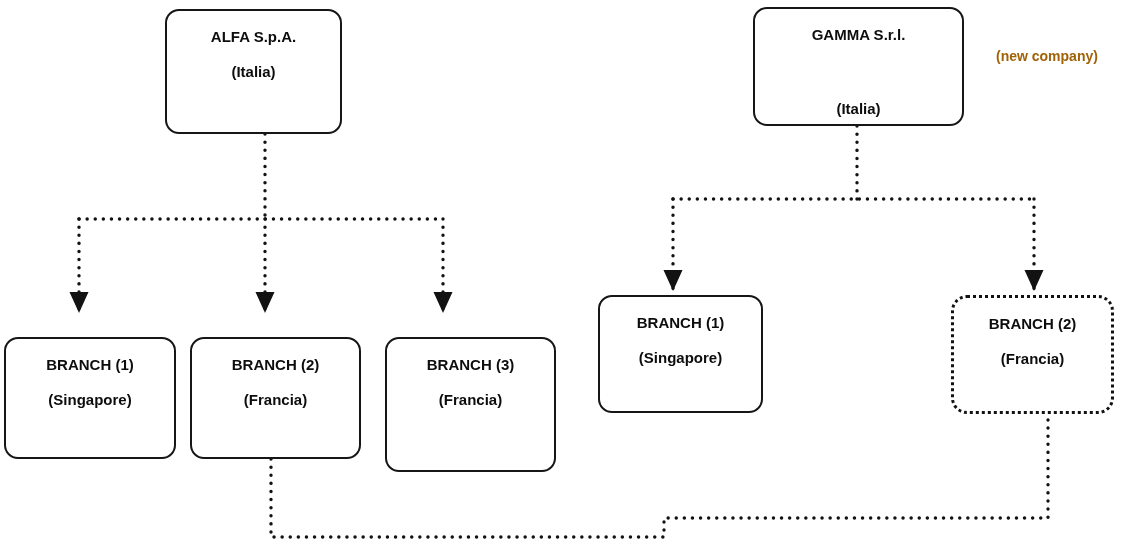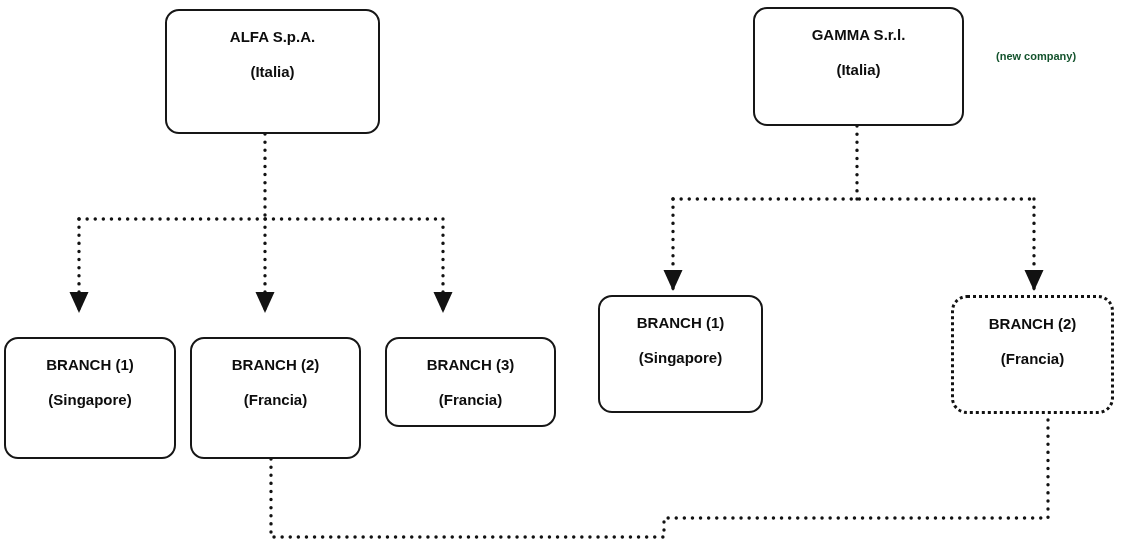--- a/index.html
+++ b/index.html
@@ -46,23 +46,23 @@
     line-height: 19px;
     color: #0d0d0d;
     white-space: nowrap;
     text-align: center;
   }
   .node .line.l1 { margin-top: 16px; }
   .node .line.l2 { margin-top: 16px; }
   .annotation {
     position: absolute;
     font-weight: bold;
-    font-size: 11px;
+    font-size: 14px;
     line-height: 19px;
-    color: #14532d;
+    color: #a16207;
     white-space: nowrap;
     z-index: 2;
   }
 </style>
 </head>
 <body>
 
 <div id="canvas">
   <svg id="edges" viewBox="0 0 1137 547" width="1137" height="547">
       <polyline points="265,134 265,219" fill="none" stroke="#121212" stroke-width="3.4" stroke-linecap="round" stroke-dasharray="0.1 8"></polyline>
@@ -74,37 +74,37 @@
       <polyline points="443,219 443,313" fill="none" stroke="#121212" stroke-width="3.4" stroke-linecap="round" stroke-dasharray="0.1 8"></polyline>
       <polygon points="443,313 433.5,292 452.5,292" fill="#121212"></polygon>
       <polyline points="857,126 857,199" fill="none" stroke="#121212" stroke-width="3.4" stroke-linecap="round" stroke-dasharray="0.1 8"></polyline>
       <polyline points="673,199 1034,199" fill="none" stroke="#121212" stroke-width="3.4" stroke-linecap="round" stroke-dasharray="0.1 8"></polyline>
       <polyline points="673,199 673,291" fill="none" stroke="#121212" stroke-width="3.4" stroke-linecap="round" stroke-dasharray="0.1 8"></polyline>
       <polygon points="673,291 663.5,270 682.5,270" fill="#121212"></polygon>
       <polyline points="1034,199 1034,291" fill="none" stroke="#121212" stroke-width="3.4" stroke-linecap="round" stroke-dasharray="0.1 8"></polyline>
       <polygon points="1034,291 1024.5,270 1043.5,270" fill="#121212"></polygon>
       <polyline points="271,459 271,537 664,537 664,518 1048,518 1048,470 1048,414" fill="none" stroke="#121212" stroke-width="3.4" stroke-linecap="round" stroke-dasharray="0.1 8"></polyline>
     </svg>
-<div class="node solid" style="left: 165px; top: 9px; width: 215px; height: 125px;">
+<div class="node solid" style="left: 165px; top: 9px; width: 177px; height: 125px;">
       <div class="line l1">ALFA S.p.A.</div>
       <div class="line l2">(Italia)</div>
     </div>
     <div class="node solid" style="left: 4px; top: 337px; width: 172px; height: 122px;">
       <div class="line l1">BRANCH (1)</div>
       <div class="line l2">(Singapore)</div>
     </div>
     <div class="node solid" style="left: 190px; top: 337px; width: 171px; height: 122px;">
       <div class="line l1">BRANCH (2)</div>
       <div class="line l2">(Francia)</div>
     </div>
-    <div class="node solid" style="left: 385px; top: 337px; width: 171px; height: 90px;">
+    <div class="node solid" style="left: 385px; top: 337px; width: 171px; height: 135px;">
       <div class="line l1">BRANCH (3)</div>
       <div class="line l2">(Francia)</div>
     </div>
-    <div class="node solid" style="left: 753px; top: 7px; width: 211px; height: 119px;">
+    <div class="node solid" style="left: 753px; top: 7px; width: 211px; height: 119px; gap: 39px;">
       <div class="line l1">GAMMA S.r.l.</div>
       <div class="line l2">(Italia)</div>
     </div>
     <div class="node solid" style="left: 598px; top: 295px; width: 165px; height: 118px;">
       <div class="line l1">BRANCH (1)</div>
       <div class="line l2">(Singapore)</div>
     </div>
     <div class="node dotted" style="left: 951px; top: 295px; width: 163px; height: 119px;">
       <div class="line l1">BRANCH (2)</div>
       <div class="line l2">(Francia)</div>

